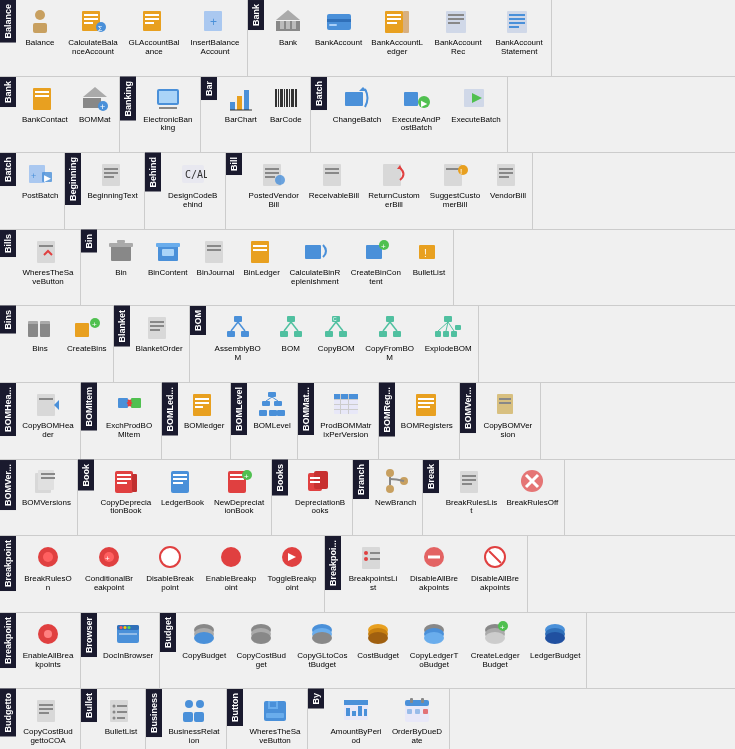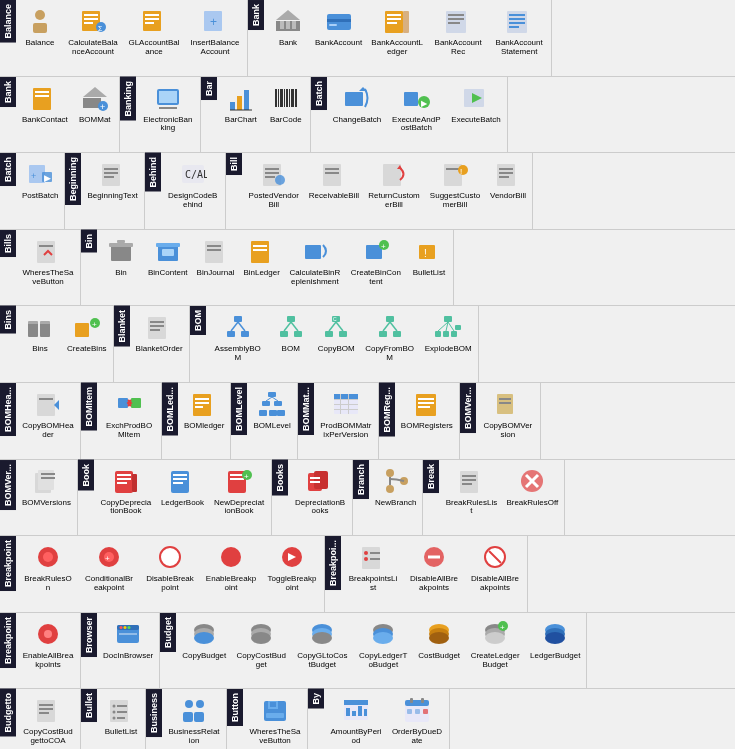--- a/index.html
+++ b/index.html
@@ -1003,36 +1003,36 @@
                 <ellipse cx="14" cy="10" rx="10" ry="6" fill="#4a90d9"></ellipse>
                 <ellipse cx="14" cy="14" rx="10" ry="6" fill="#6aadec"></ellipse>
                 <ellipse cx="14" cy="18" rx="10" ry="6" fill="#888"></ellipse>
               </svg>
           </div>
           <div class="icon-label">CopyGLtoCostBudget</div>
         </div>
         <div class="ribbon-item">
           <div class="icon-box">
             <svg width="28" height="28" viewBox="0 0 28 28">
+                <ellipse cx="14" cy="10" rx="10" ry="6" fill="#e8a020"></ellipse>
+                <ellipse cx="14" cy="14" rx="10" ry="6" fill="#c88010"></ellipse>
+                <ellipse cx="14" cy="18" rx="10" ry="6" fill="#a06010"></ellipse>
+              </svg>
+          </div>
+          <div class="icon-label">CostBudget</div>
+        </div>
+        <div class="ribbon-item">
+          <div class="icon-box">
+            <svg width="28" height="28" viewBox="0 0 28 28">
                 <ellipse cx="14" cy="10" rx="10" ry="6" fill="#888"></ellipse>
                 <ellipse cx="14" cy="14" rx="10" ry="6" fill="#4a90d9"></ellipse>
                 <ellipse cx="14" cy="18" rx="10" ry="6" fill="#6aadec"></ellipse>
               </svg>
           </div>
           <div class="icon-label">CopyLedgerToBudget</div>
-        </div>
-        <div class="ribbon-item">
-          <div class="icon-box">
-            <svg width="28" height="28" viewBox="0 0 28 28">
-                <ellipse cx="14" cy="10" rx="10" ry="6" fill="#e8a020"></ellipse>
-                <ellipse cx="14" cy="14" rx="10" ry="6" fill="#c88010"></ellipse>
-                <ellipse cx="14" cy="18" rx="10" ry="6" fill="#a06010"></ellipse>
-              </svg>
-          </div>
-          <div class="icon-label">CostBudget</div>
         </div>
         <div class="ribbon-item">
           <div class="icon-box">
             <svg width="28" height="28" viewBox="0 0 28 28">
                 <ellipse cx="14" cy="10" rx="10" ry="6" fill="#888"></ellipse>
                 <ellipse cx="14" cy="14" rx="10" ry="6" fill="#aaa"></ellipse>
                 <ellipse cx="14" cy="18" rx="10" ry="6" fill="#ccc"></ellipse>
                 <circle cx="22" cy="6" r="5" fill="#50c050"></circle>
                 <text x="19" y="10" font-size="8" fill="white">+</text>
               </svg>

